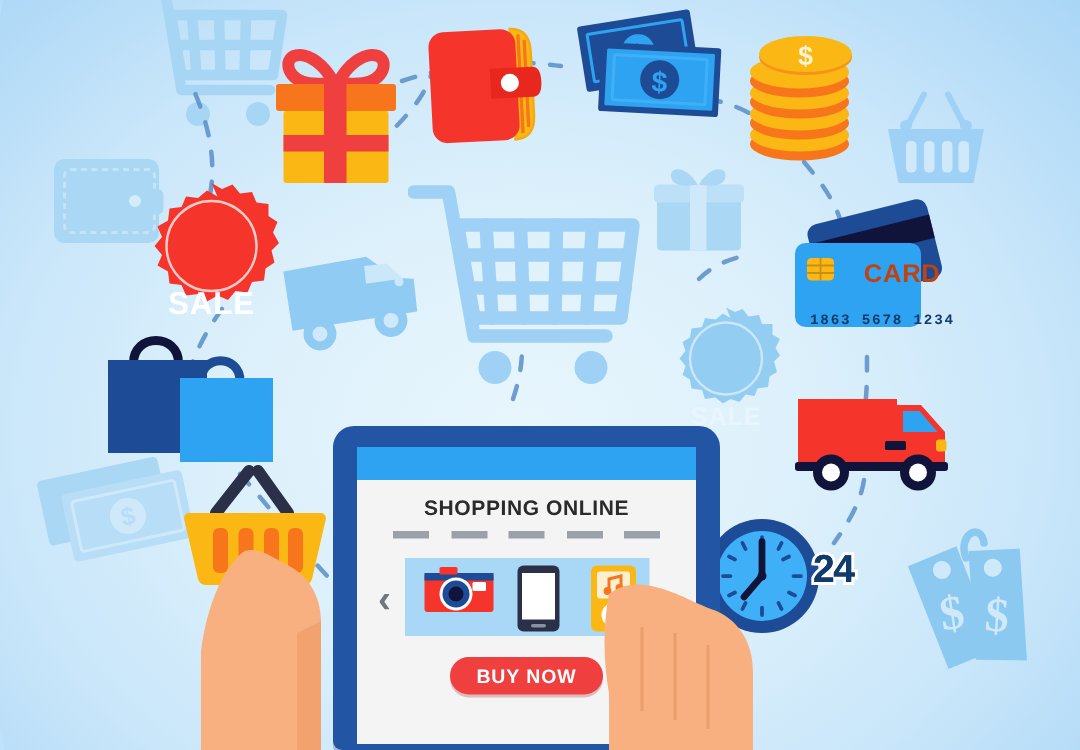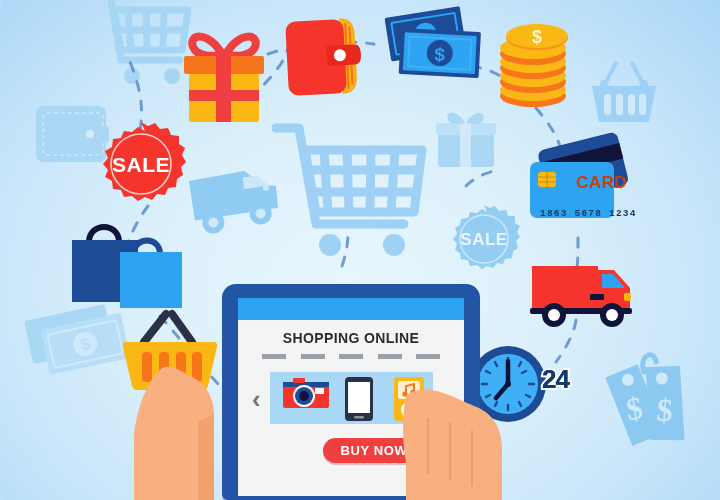--- a/index.html
+++ b/index.html
@@ -33,20 +33,21 @@
   
   .ic{}
   .ic svg{display:block;overflow:visible;}
 
   
   .sale-txt{
     position:absolute;left:0;right:0;text-align:center;
     font-weight:bold;letter-spacing:.5px;
     font-family:"Liberation Sans", sans-serif;
     pointer-events:none;
+    margin-top:38px;
   }
   #sale-red{left:97px;top:120px;width:88px;height:90px;}
   #sale-red .sale-txt{top:33px;font-size:21px;color:#ffffff;}
   #sale-blue{left:448px;top:203px;width:72px;height:74px;}
   #sale-blue .sale-txt{top:27px;font-size:17px;color:#eaf6fe;}
 
   
   #card{left:520px;top:140px;width:120px;height:104px;}
   .card-label{
     position:absolute;right:13px;top:33px;
@@ -101,21 +102,20 @@
     position:absolute;top:92px;font-size:26px;line-height:18px;color:#6f7680;font-weight:bold;
   }
   .tab-arrow.l{left:14px;}
   .tab-arrow.r{right:14px;}
   .buy-btn{
     position:absolute;left:62px;top:140px;width:102px;height:25px;
     background:#ef3f3f;border-radius:13px;
     color:#ffffff;font-size:13px;font-weight:bold;letter-spacing:.6px;
     display:flex;align-items:center;justify-content:center;
     box-shadow:0 2px 0 rgba(150,20,20,.25);
-    margin-left:23px;
   }
   .tab-bottom{
     position:absolute;left:0;bottom:0;width:258px;height:16px;
     background:#1d4b96;border-radius:0 0 6px 6px;
   }
   .prod{position:absolute;top:78px;}
   #prod-cam{left:43px;}
   #prod-phone{left:106px;}
   #prod-mp3{left:155px;}
 

